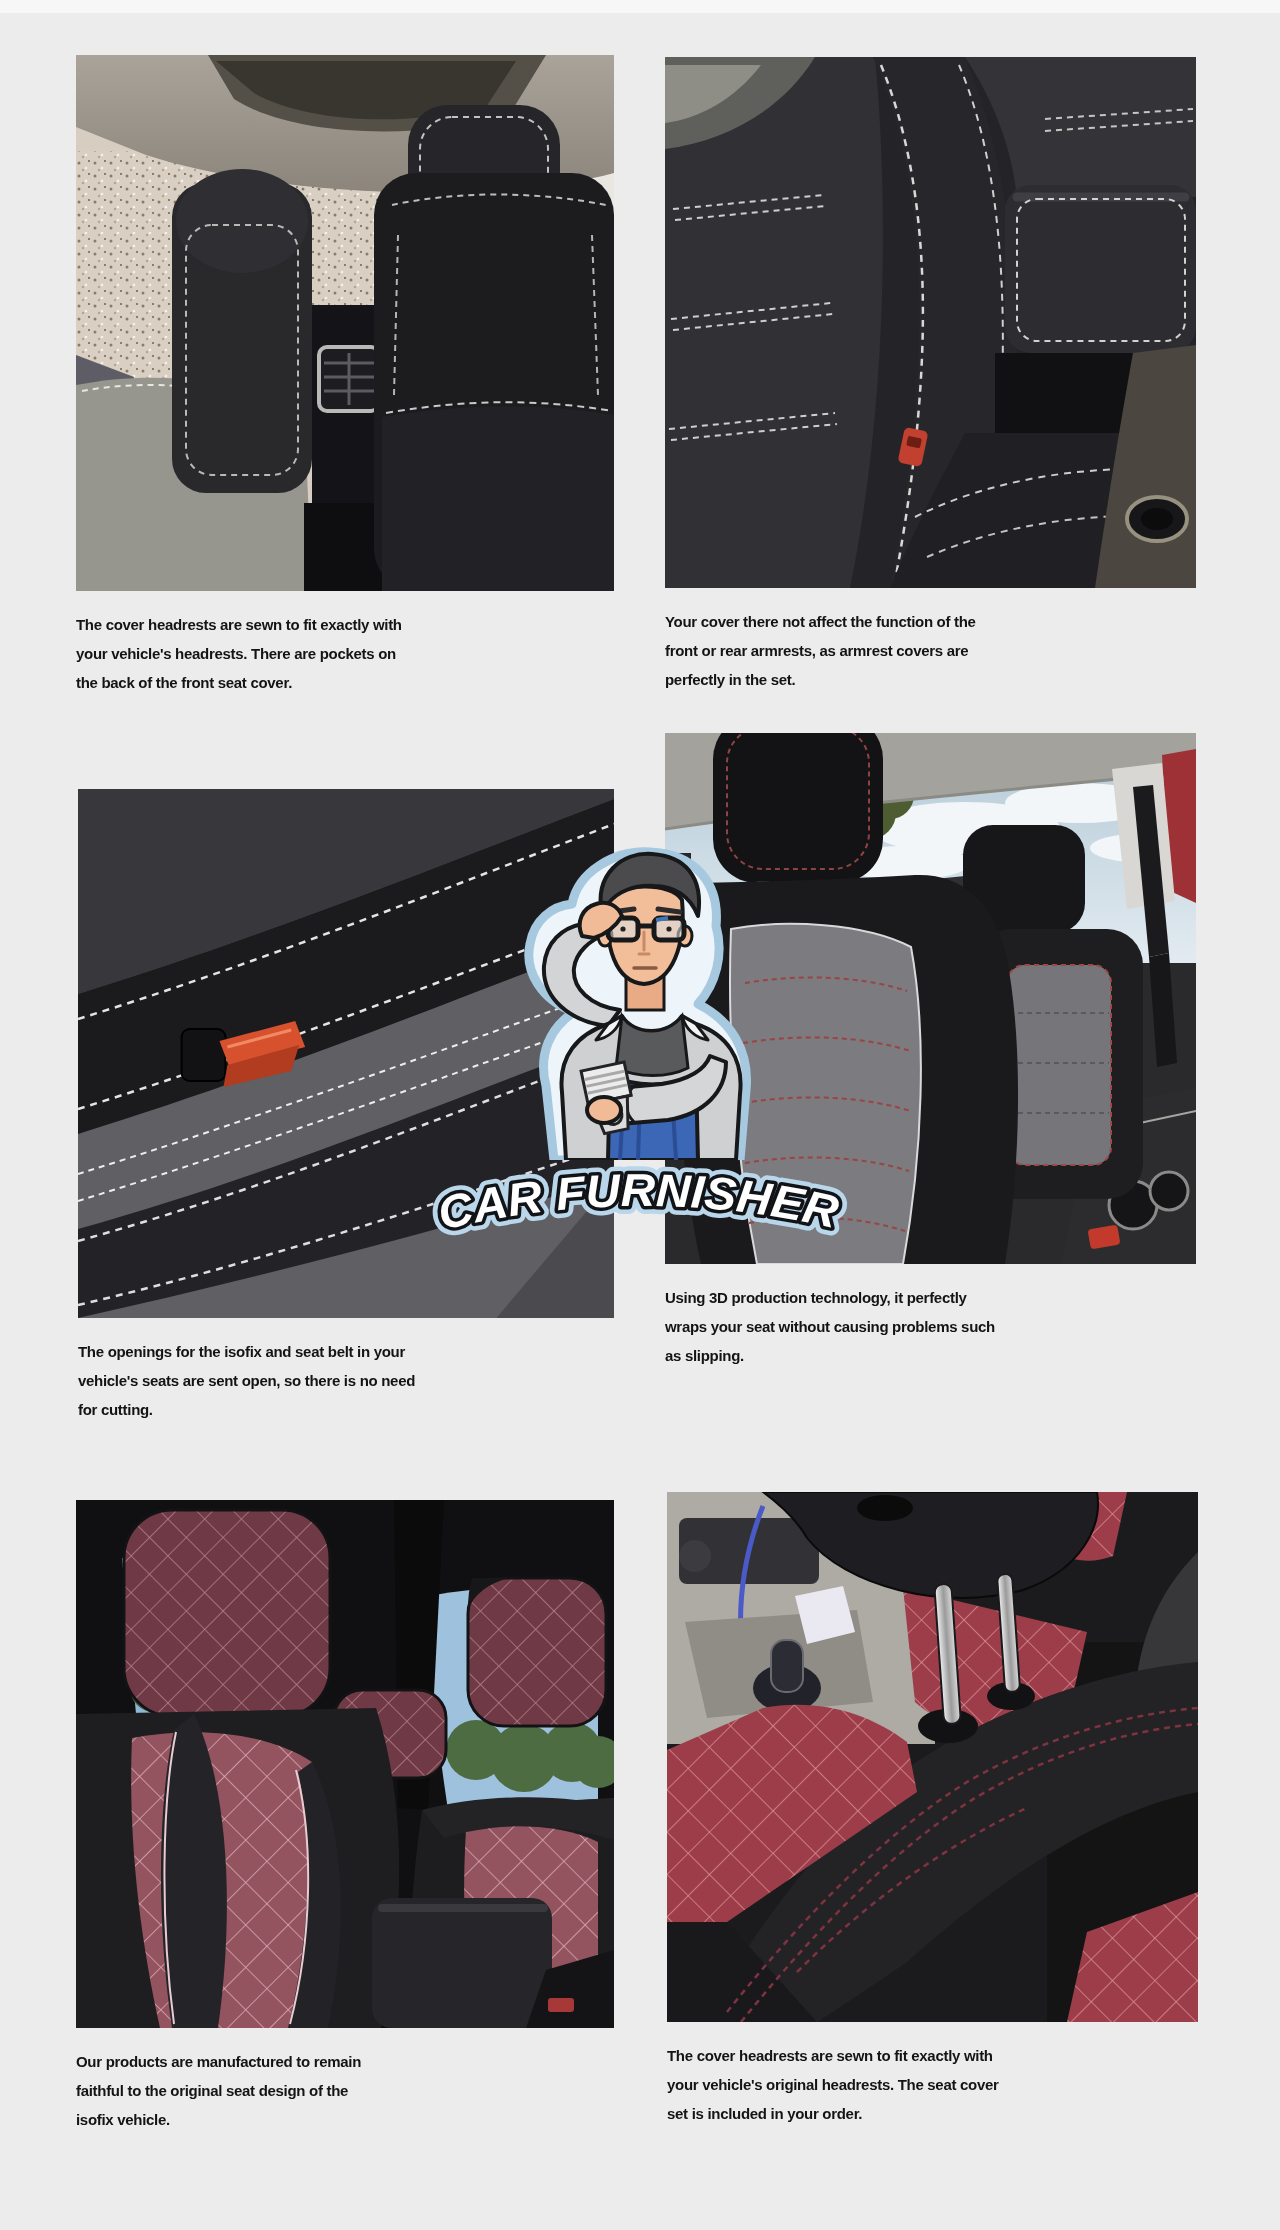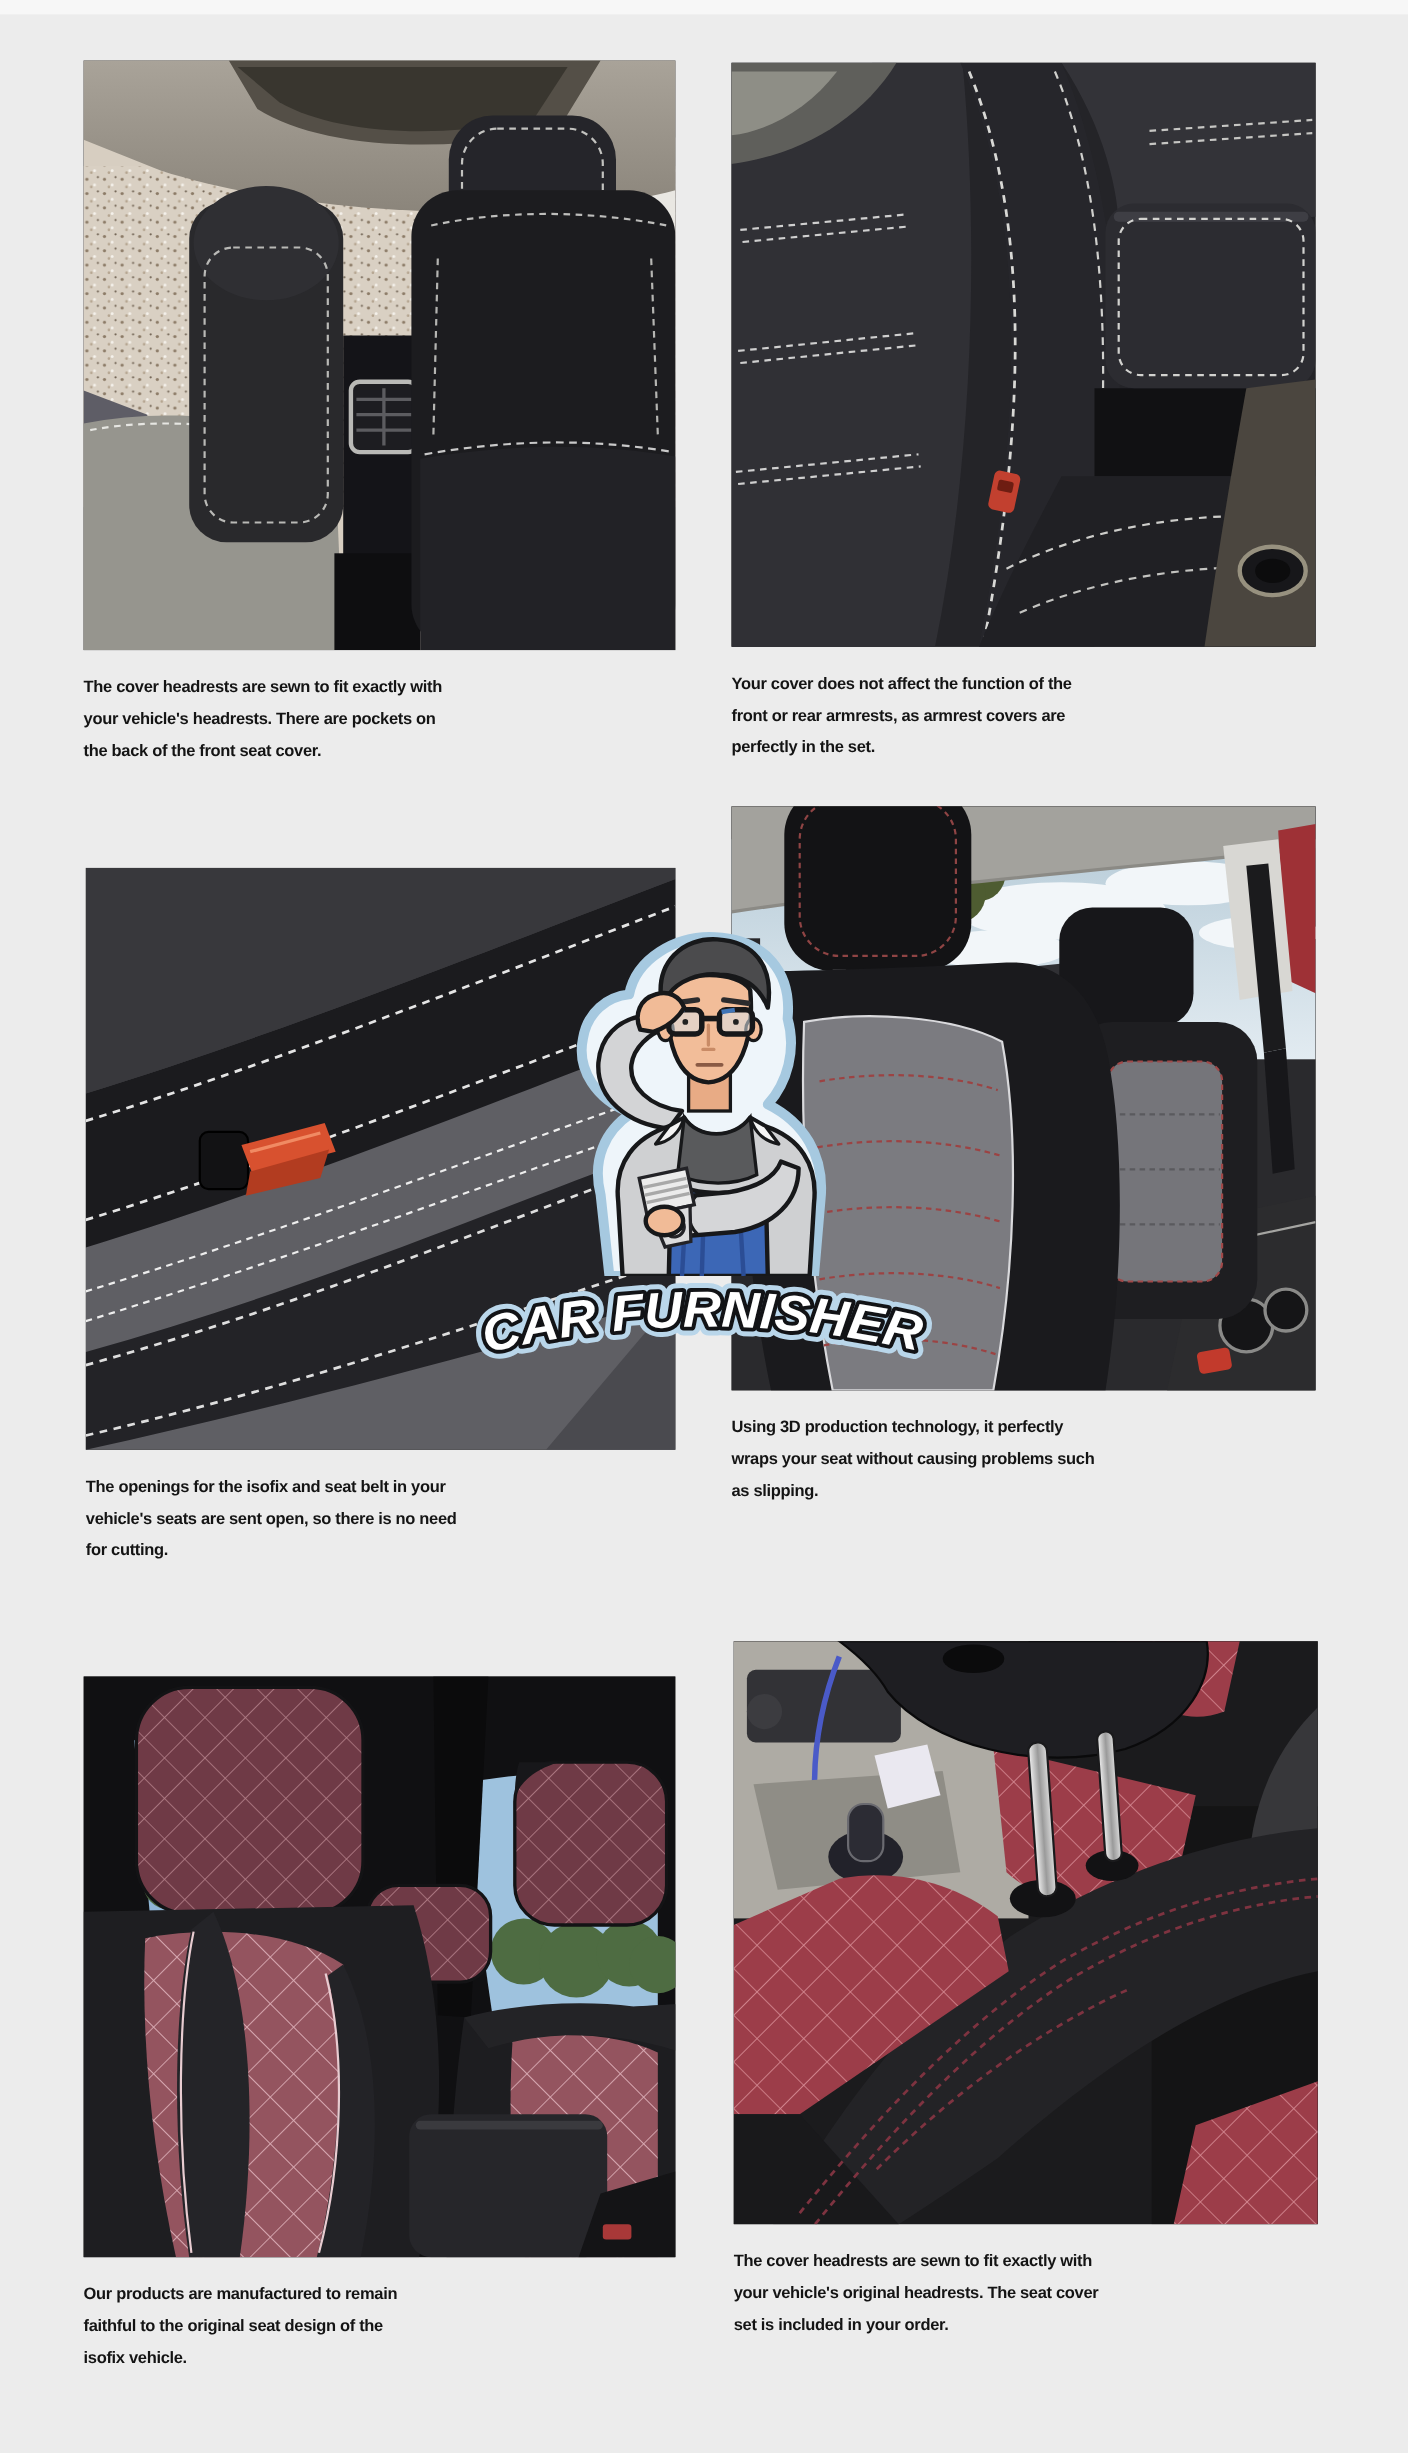--- a/index.html
+++ b/index.html
@@ -110,21 +110,21 @@
       <path d="M468,296 L531,288 V531 H430 C442,448 455,368 468,296 Z" fill="#4b463f"></path>
       <ellipse cx="492" cy="462" rx="30" ry="22" fill="#17171a" stroke="#97917f" stroke-width="4"></ellipse>
       <ellipse cx="492" cy="462" rx="16" ry="11" fill="#0c0c0d"></ellipse>
       <g transform="rotate(12 248 390)">
         <rect x="236" y="372" width="24" height="36" rx="5" fill="#c2402f"></rect>
         <rect x="241" y="380" width="14" height="10" rx="2" fill="#6e1d12"></rect>
       </g>
     </svg>
   </div>
   <div class="caption">
-    <div class="ln">Your cover does not affect the function of the</div>
+    <div class="ln">Your cover there not affect the function of the</div>
     <div class="ln">front or rear armrests, as armrest covers are</div>
     <div class="ln">perfectly in the set.</div>
   </div>
 </div>
 
 <div class="cell" style="left:78px;top:789px;width:536px;">
   <div class="photo" style="width:536px;height:529px;">
     <svg width="536" height="529" viewBox="0 0 538 529" preserveAspectRatio="none">
       <rect width="538" height="529" fill="#5f5f64"></rect>
       <path d="M0,0 H538 V10 C380,70 180,150 0,205 Z" fill="#38383c"></path>
@@ -222,21 +222,21 @@
       </g>
     </svg>
   </div>
   <div class="caption">
     <div class="ln">Using 3D production technology, it perfectly</div>
     <div class="ln">wraps your seat without causing problems such</div>
     <div class="ln">as slipping.</div>
   </div>
 </div>
 
-<div class="cell" style="left:76px;top:1500px;width:538px;margin-top:24px;">
+<div class="cell" style="left:76px;top:1500px;width:538px;">
   <div class="photo" style="width:538px;height:528px;">
     <svg width="538" height="528" viewBox="0 0 538 528" preserveAspectRatio="none">
       <defs>
         <pattern id="q5" width="30" height="30" patternUnits="userSpaceOnUse" patternTransform="rotate(45)">
           <rect width="30" height="30" fill="#94545f"></rect>
           <path d="M0,0 H30 M0,0 V30" stroke="#d9abb4" stroke-width="1.6"></path>
         </pattern>
         <pattern id="q5d" width="26" height="26" patternUnits="userSpaceOnUse" patternTransform="rotate(45)">
           <rect width="26" height="26" fill="#6f3a46"></rect>
           <path d="M0,0 H26 M0,0 V26" stroke="#b4808a" stroke-width="1.5"></path>

